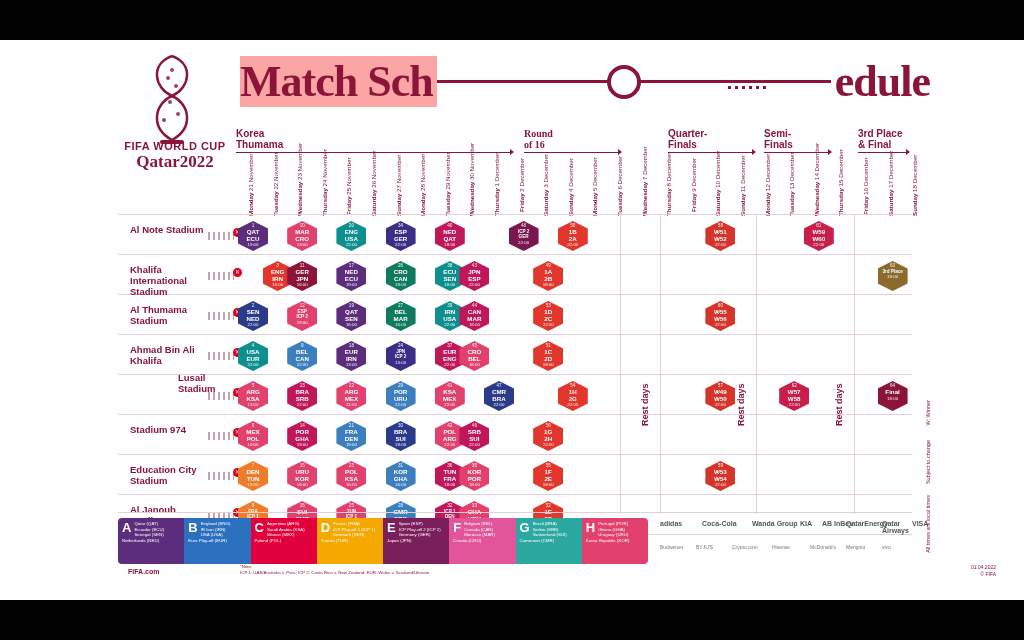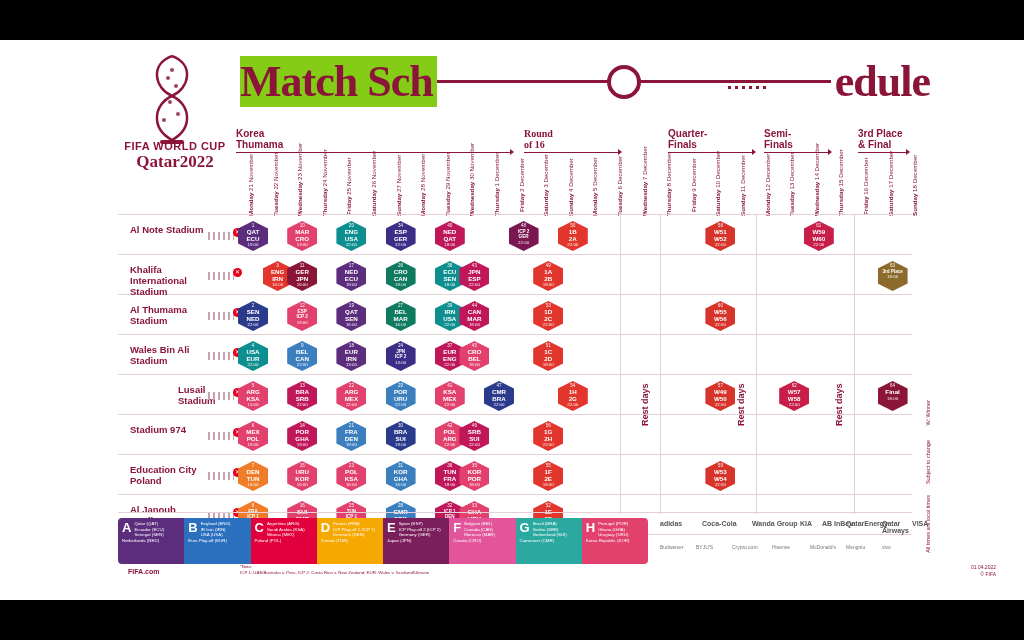--- a/index.html
+++ b/index.html
@@ -25,21 +25,21 @@
     position:absolute; left:345px; top:40px; width:560px; height:3px; background:#8A1538;
   }
   .hdr-circle {
     position:absolute; left:607px; top:25px; width:34px; height:34px;
     border-radius:50%; border:4px solid #8A1538; background:#ffffff;
   }
   .hdr-dots {
     position:absolute; left:728px; top:46px; width:40px; height:3px;
     background:repeating-linear-gradient(to right,#8A1538 0 3px,transparent 3px 7px);
   }
-  .title-part-1 { position:absolute; left:0; top:0; background:#84cc16; padding-right:4px; z-index:3;}
+  .title-part-1 { position:absolute; left:0; top:0; background:#fca5a5; padding-right:4px; z-index:3;}
   .title-part-2 { position:absolute; right:0; top:0; background:#fff; padding-left:4px; z-index:3;}
 
   
   .logo-wrap { position:absolute; left:110px; top:10px; width:125px; height:135px; }
   .wc-logo-text {
     position:absolute; left:110px; top:100px; width:130px; text-align:center;
     color:#8A1538;
   }
   .wc-logo-text .l1 { font-size:11px; font-weight:bold; letter-spacing:.5px;}
   .wc-logo-text .l2 { font-size:17px; font-weight:bold; font-family:"Liberation Serif",serif;}
@@ -217,30 +217,30 @@
       <div class="rowline" style="top: 494px;"></div>
       <div class="venue" style="top: 184px;">Al Note Stadium</div>
       <div class="venue-dots" style="top: 192px;"></div>
       <div class="venue-pin" style="top: 188px;">✕</div>
       <div class="venue" style="top: 224px;">Khalifa International Stadium</div>
       <div class="venue-dots" style="top: 232px;"></div>
       <div class="venue-pin" style="top: 228px;">✕</div>
       <div class="venue" style="top: 264px;">Al Thumama Stadium</div>
       <div class="venue-dots" style="top: 272px;"></div>
       <div class="venue-pin" style="top: 268px;">✕</div>
-      <div class="venue" style="top: 304px;">Wales Bin Ali Stadium</div>
+      <div class="venue" style="top: 304px;">Ahmad Bin Ali Khalifa</div>
       <div class="venue-dots" style="top: 312px;"></div>
       <div class="venue-pin" style="top: 308px;">✕</div>
-      <div class="venue" style="top: 344px; padding-left: 48px;">Lusail Stadium</div>
+      <div class="venue" style="top: 332px; padding-left: 48px;">Lusail Stadium</div>
       <div class="venue-dots" style="top: 352px;"></div>
       <div class="venue-pin" style="top: 348px;">✕</div>
       <div class="venue" style="top: 384px;">Stadium 974</div>
       <div class="venue-dots" style="top: 392px;"></div>
       <div class="venue-pin" style="top: 388px;">✕</div>
-      <div class="venue" style="top: 424px;">Education City Poland</div>
+      <div class="venue" style="top: 424px;">Education City Stadium</div>
       <div class="venue-dots" style="top: 432px;"></div>
       <div class="venue-pin" style="top: 428px;">✕</div>
       <div class="venue" style="top: 464px;">Al Janoub Stadium</div>
       <div class="venue-dots" style="top: 472px;"></div>
       <div class="venue-pin" style="top: 468px;">✕</div>
       <div class="vdiv" style="left: 620px; top: 174px; height: 300px;"></div>
       <div class="vdiv" style="left: 660px; top: 174px; height: 300px;"></div>
       <div class="vdiv" style="left: 756px; top: 174px; height: 300px;"></div>
       <div class="vdiv" style="left: 854px; top: 174px; height: 300px;"></div>
       <div class="rest" style="left: 640px; top: 330px; height: 70px;">Rest days</div>

